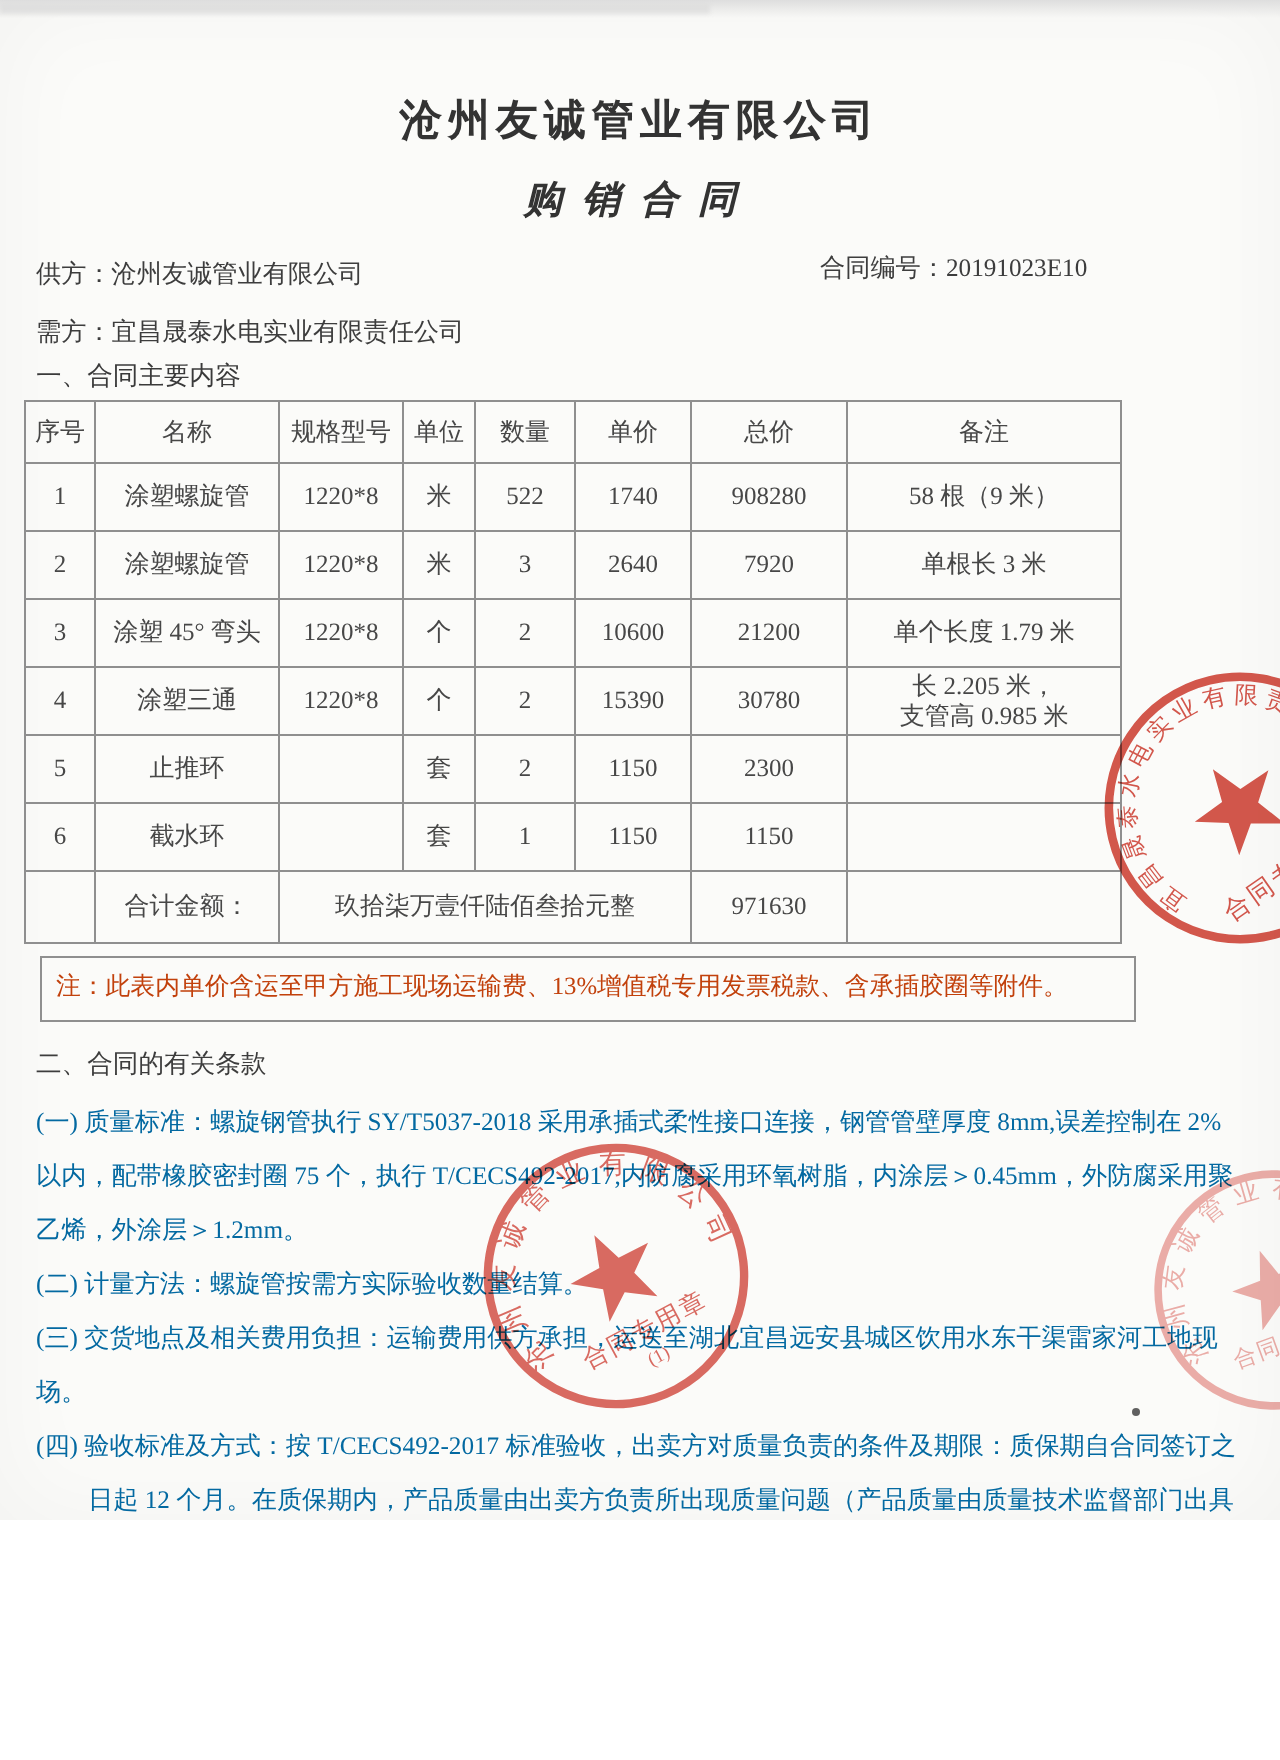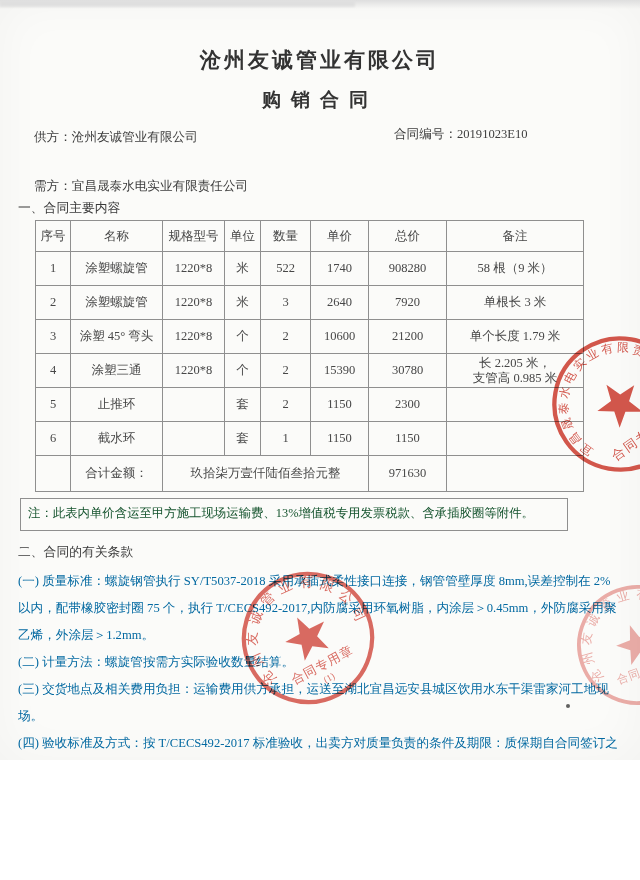--- a/index.html
+++ b/index.html
@@ -7,37 +7,37 @@
     position:relative;width:640px;height:760px;overflow:hidden;
     background:#fbfbf9;
     box-shadow:inset 0 0 50px rgba(0,0,0,0.035);
     font-family:"Liberation Serif","DejaVu Serif",serif;
     color:#3d3d3d;
   }
   .scan-band-1{position:absolute;top:0;left:0;width:100%;height:9px;
     background:linear-gradient(to bottom,#dedede,rgba(255,255,255,0));}
   .scan-band-2{position:absolute;top:2px;left:0;width:355px;height:5px;background:#d7d7d7;opacity:.55;filter:blur(1px);}
   h1.company{margin:0;padding-top:46px;text-align:center;font-size:21px;font-weight:600;letter-spacing:3px;color:#333;}
-  h2.doctitle{margin:13px 0 0 0;text-align:center;font-size:19px;font-weight:600;letter-spacing:10px;color:#333;}
-  .info-row{display:flex;justify-content:center;margin:10px 18px 0 18px;font-size:12.6px;}
+  h2.doctitle{margin:13px 0 0 0;text-align:center;font-size:19px;font-weight:600;letter-spacing:10px;color:#333;font-style:italic;}
+  .info-row{display:flex;justify-content:space-between;margin:10px 18px 0 18px;font-size:12.6px;}
   .info-left{width:360px;}
   .info-left .line1{margin-top:6px;}
-  .info-left .line2{margin-top:32px;}
+  .info-left .line2{margin-top:12px;}
   .info-right{width:212px;line-height:22px;margin-top:0;}
   .sec-title{margin:5px 18px 3px 18px;font-size:12.8px;color:#3a3a3a;}
-  table.items{border-collapse:collapse;margin:2px 0 0 35px;width:548px;table-layout:fixed;
+  table.items{border-collapse:collapse;margin:2px 0 0 12px;width:548px;table-layout:fixed;
     font-size:12.5px;color:#474747;}
   table.items th,table.items td{border:1px solid #8f8f8f;text-align:center;vertical-align:middle;
     font-weight:normal;padding:0 2px;overflow:hidden;}
   table.items thead tr{height:31px;}
   table.items tbody tr{height:34px;}
   table.items tr.total-row{height:36px;}
   .col-remark{white-space:pre-line;line-height:15px;}
   .note-box{margin:6px 0 0 20px;width:532px;border:1px solid #8f8f8f;padding:6px 7px 8px 7px;
-    font-size:12.4px;color:#14532d;font-family:Liberation Serif, serif;}
+    font-size:12.4px;color:#c2410c;font-family:Liberation Serif, serif;}
   .attachment{margin:13px 18px 0 18px;font-size:12.6px;}
   .sec2{margin:13px 18px 0 18px;font-size:12.8px;}
   .clauses{margin:7px 18px 0 18px;}
   p.clause{margin:0;font-size:12.6px;line-height:27px;color:#0369a1;}
   p.clause.hang{padding-left:26px;text-indent:-26px;}
   p.clause.gap{margin-top:5px;}
   .seal{position:absolute;pointer-events:none;mix-blend-mode:multiply;}
   .seal svg{display:block;}
   .seal-buyer{left:534px;top:318px;width:172px;height:172px;transform:rotate(-35deg);opacity:.85;}
   .seal-sup1{left:224px;top:554px;width:168px;height:168px;transform:rotate(-28deg);opacity:.8;}

